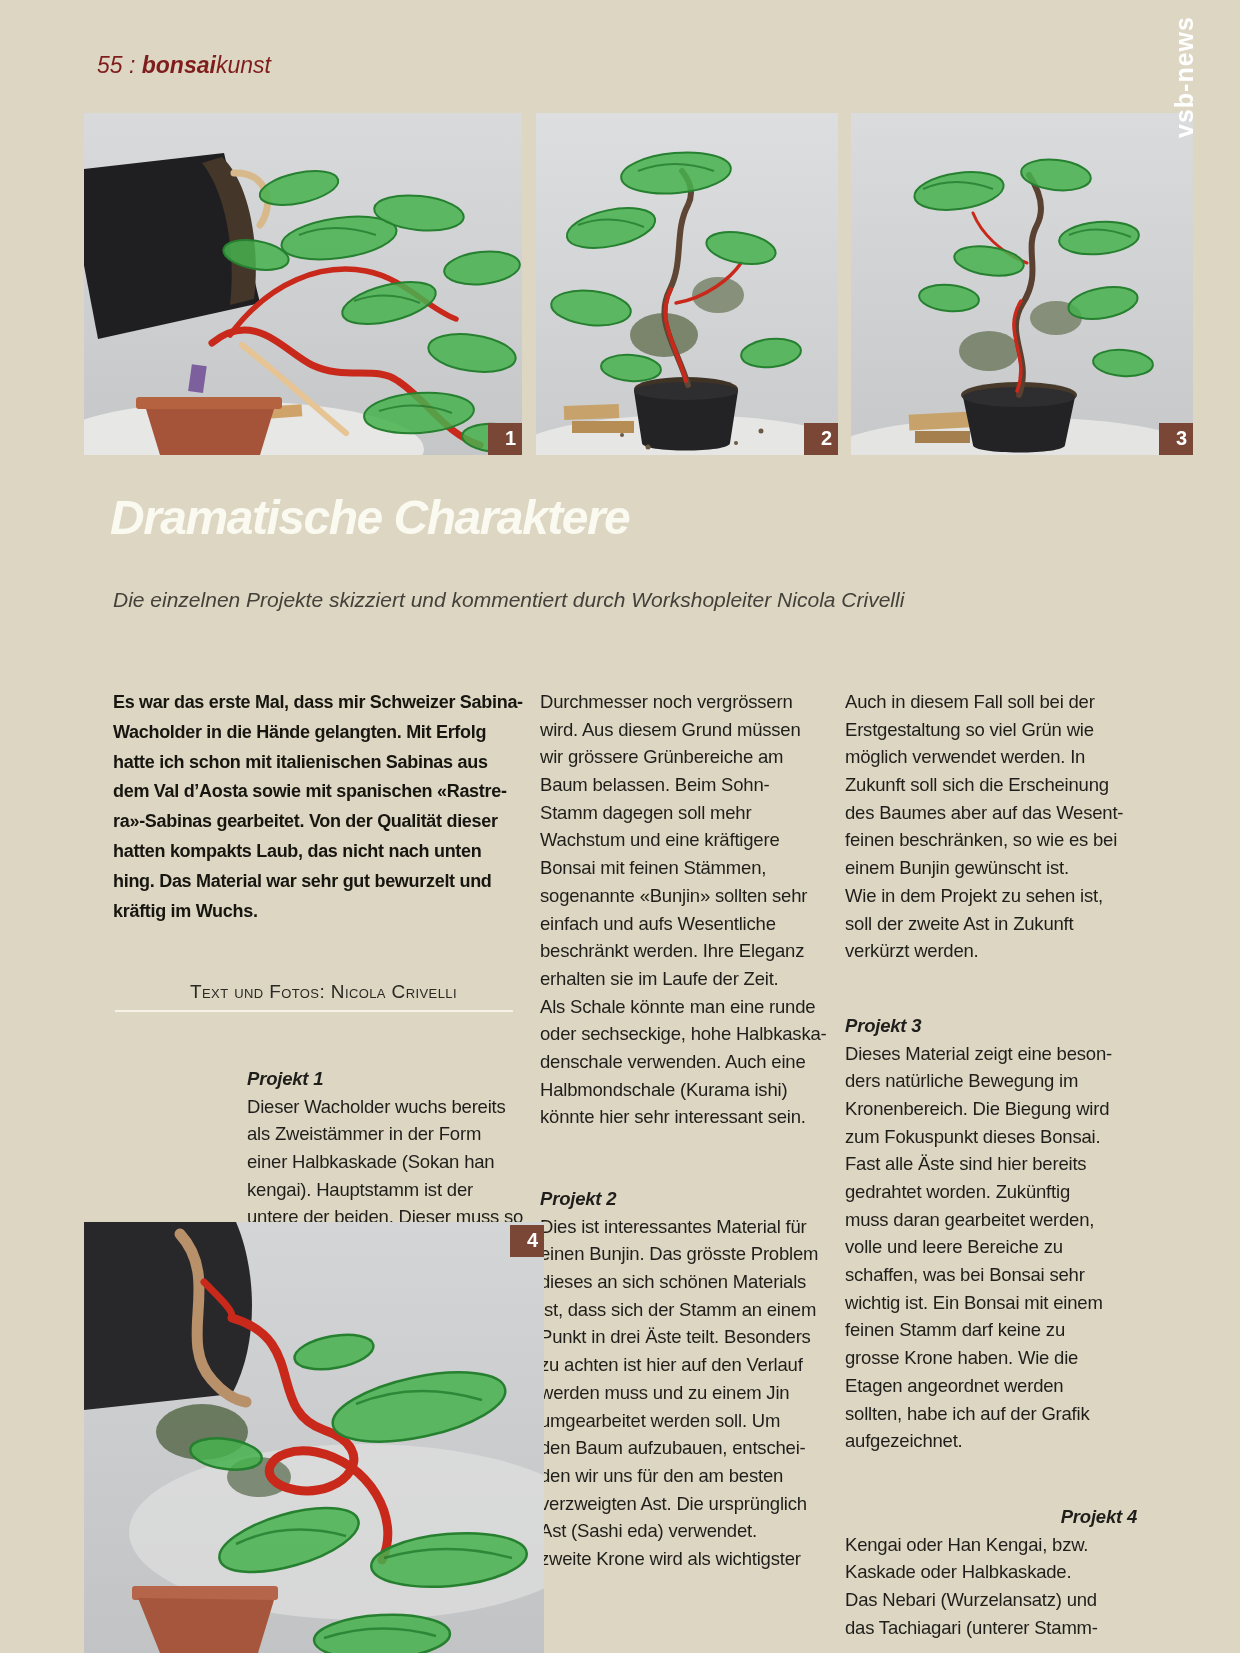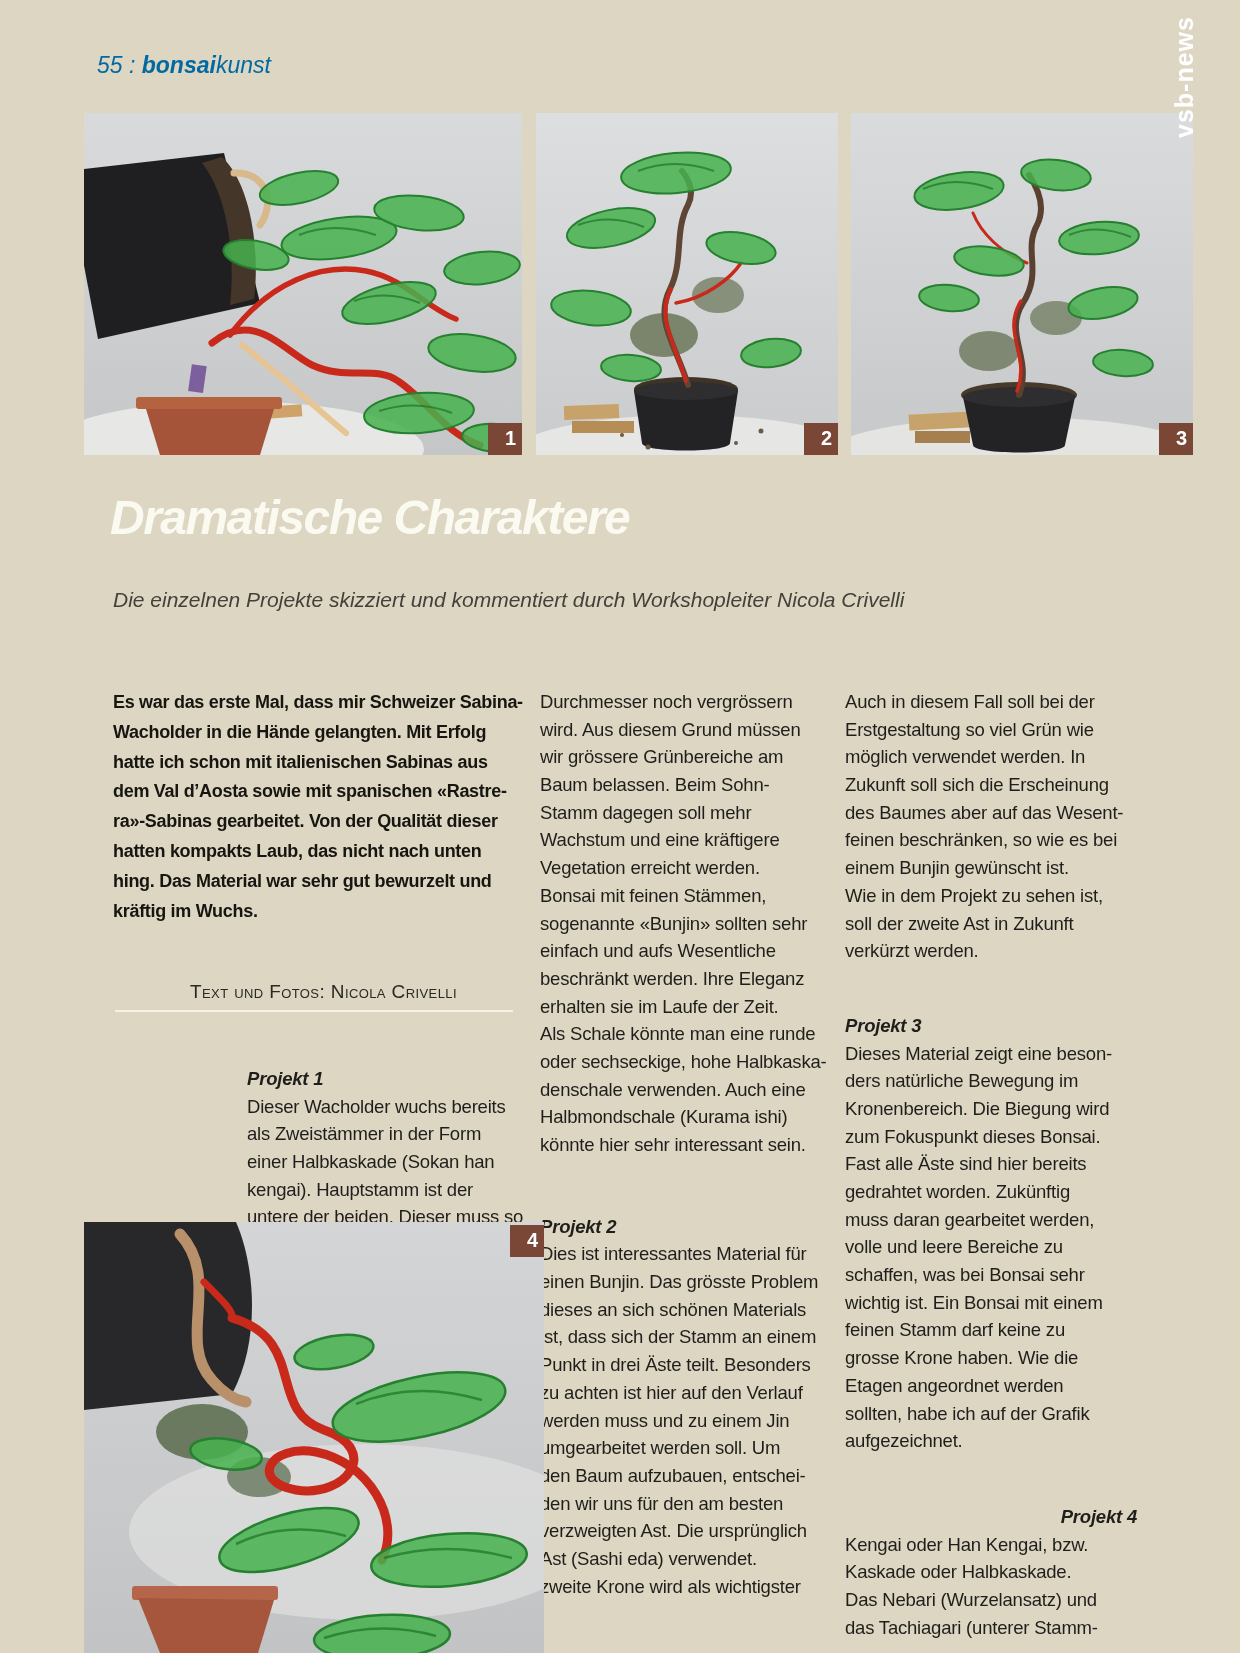--- a/index.html
+++ b/index.html
@@ -1,19 +1,19 @@
 <!DOCTYPE html>
 <html><head>
 <meta charset="utf-8">
 <style>
   html,body{margin:0;padding:0;}
   .page{position:relative;width:1240px;height:1653px;background:#dcd6c3;overflow:hidden;
         font-family:"Liberation Sans",sans-serif;color:#1f1e1a;}
   
-  .pg-header{position:absolute;left:97px;top:52px;font-size:23px;font-style:italic;color:#0369a1;}
+  .pg-header{position:absolute;left:97px;top:52px;font-size:23px;font-style:italic;color:#7f1d1d;}
   .pg-header .b{font-weight:bold;}
   
   .vbanner{position:absolute;left:1170px;top:6px;height:132px;writing-mode:vertical-rl;
            transform:rotate(180deg);color:#fff;font-weight:bold;font-size:25px;letter-spacing:1px;z-index:5;}
   
   .photo{position:absolute;top:113px;height:342px;background:#cfd1d3;overflow:hidden;}
   .photo svg{display:block;width:100%;height:100%;}
   #photo1{left:84px;width:438px;}
   #photo2{left:536px;width:302px;}
   #photo3{left:851px;width:342px;}
@@ -203,21 +203,20 @@
 
   <div class="col" id="col2">
     <div>
 
     <div class="line">Durchmesser noch vergrössern</div>
         <div class="line">wird. Aus diesem Grund müssen</div>
         <div class="line">wir grössere Grünbereiche am</div>
         <div class="line">Baum belassen. Beim Sohn-</div>
         <div class="line">Stamm dagegen soll mehr</div>
         <div class="line">Wachstum und eine kräftigere</div>
-        <div class="line">Vegetation erreicht werden.</div>
         <div class="line">Bonsai mit feinen Stämmen,</div>
         <div class="line">sogenannte «Bunjin» sollten sehr</div>
         <div class="line">einfach und aufs Wesentliche</div>
         <div class="line">beschränkt werden. Ihre Eleganz</div>
         <div class="line">erhalten sie im Laufe der Zeit.</div>
         <div class="line">Als Schale könnte man eine runde</div>
         <div class="line">oder sechseckige, hohe Halbkaska-</div>
         <div class="line">denschale verwenden. Auch eine</div>
         <div class="line">Halbmondschale (Kurama ishi)</div>
         <div class="line">könnte hier sehr interessant sein.</div>

